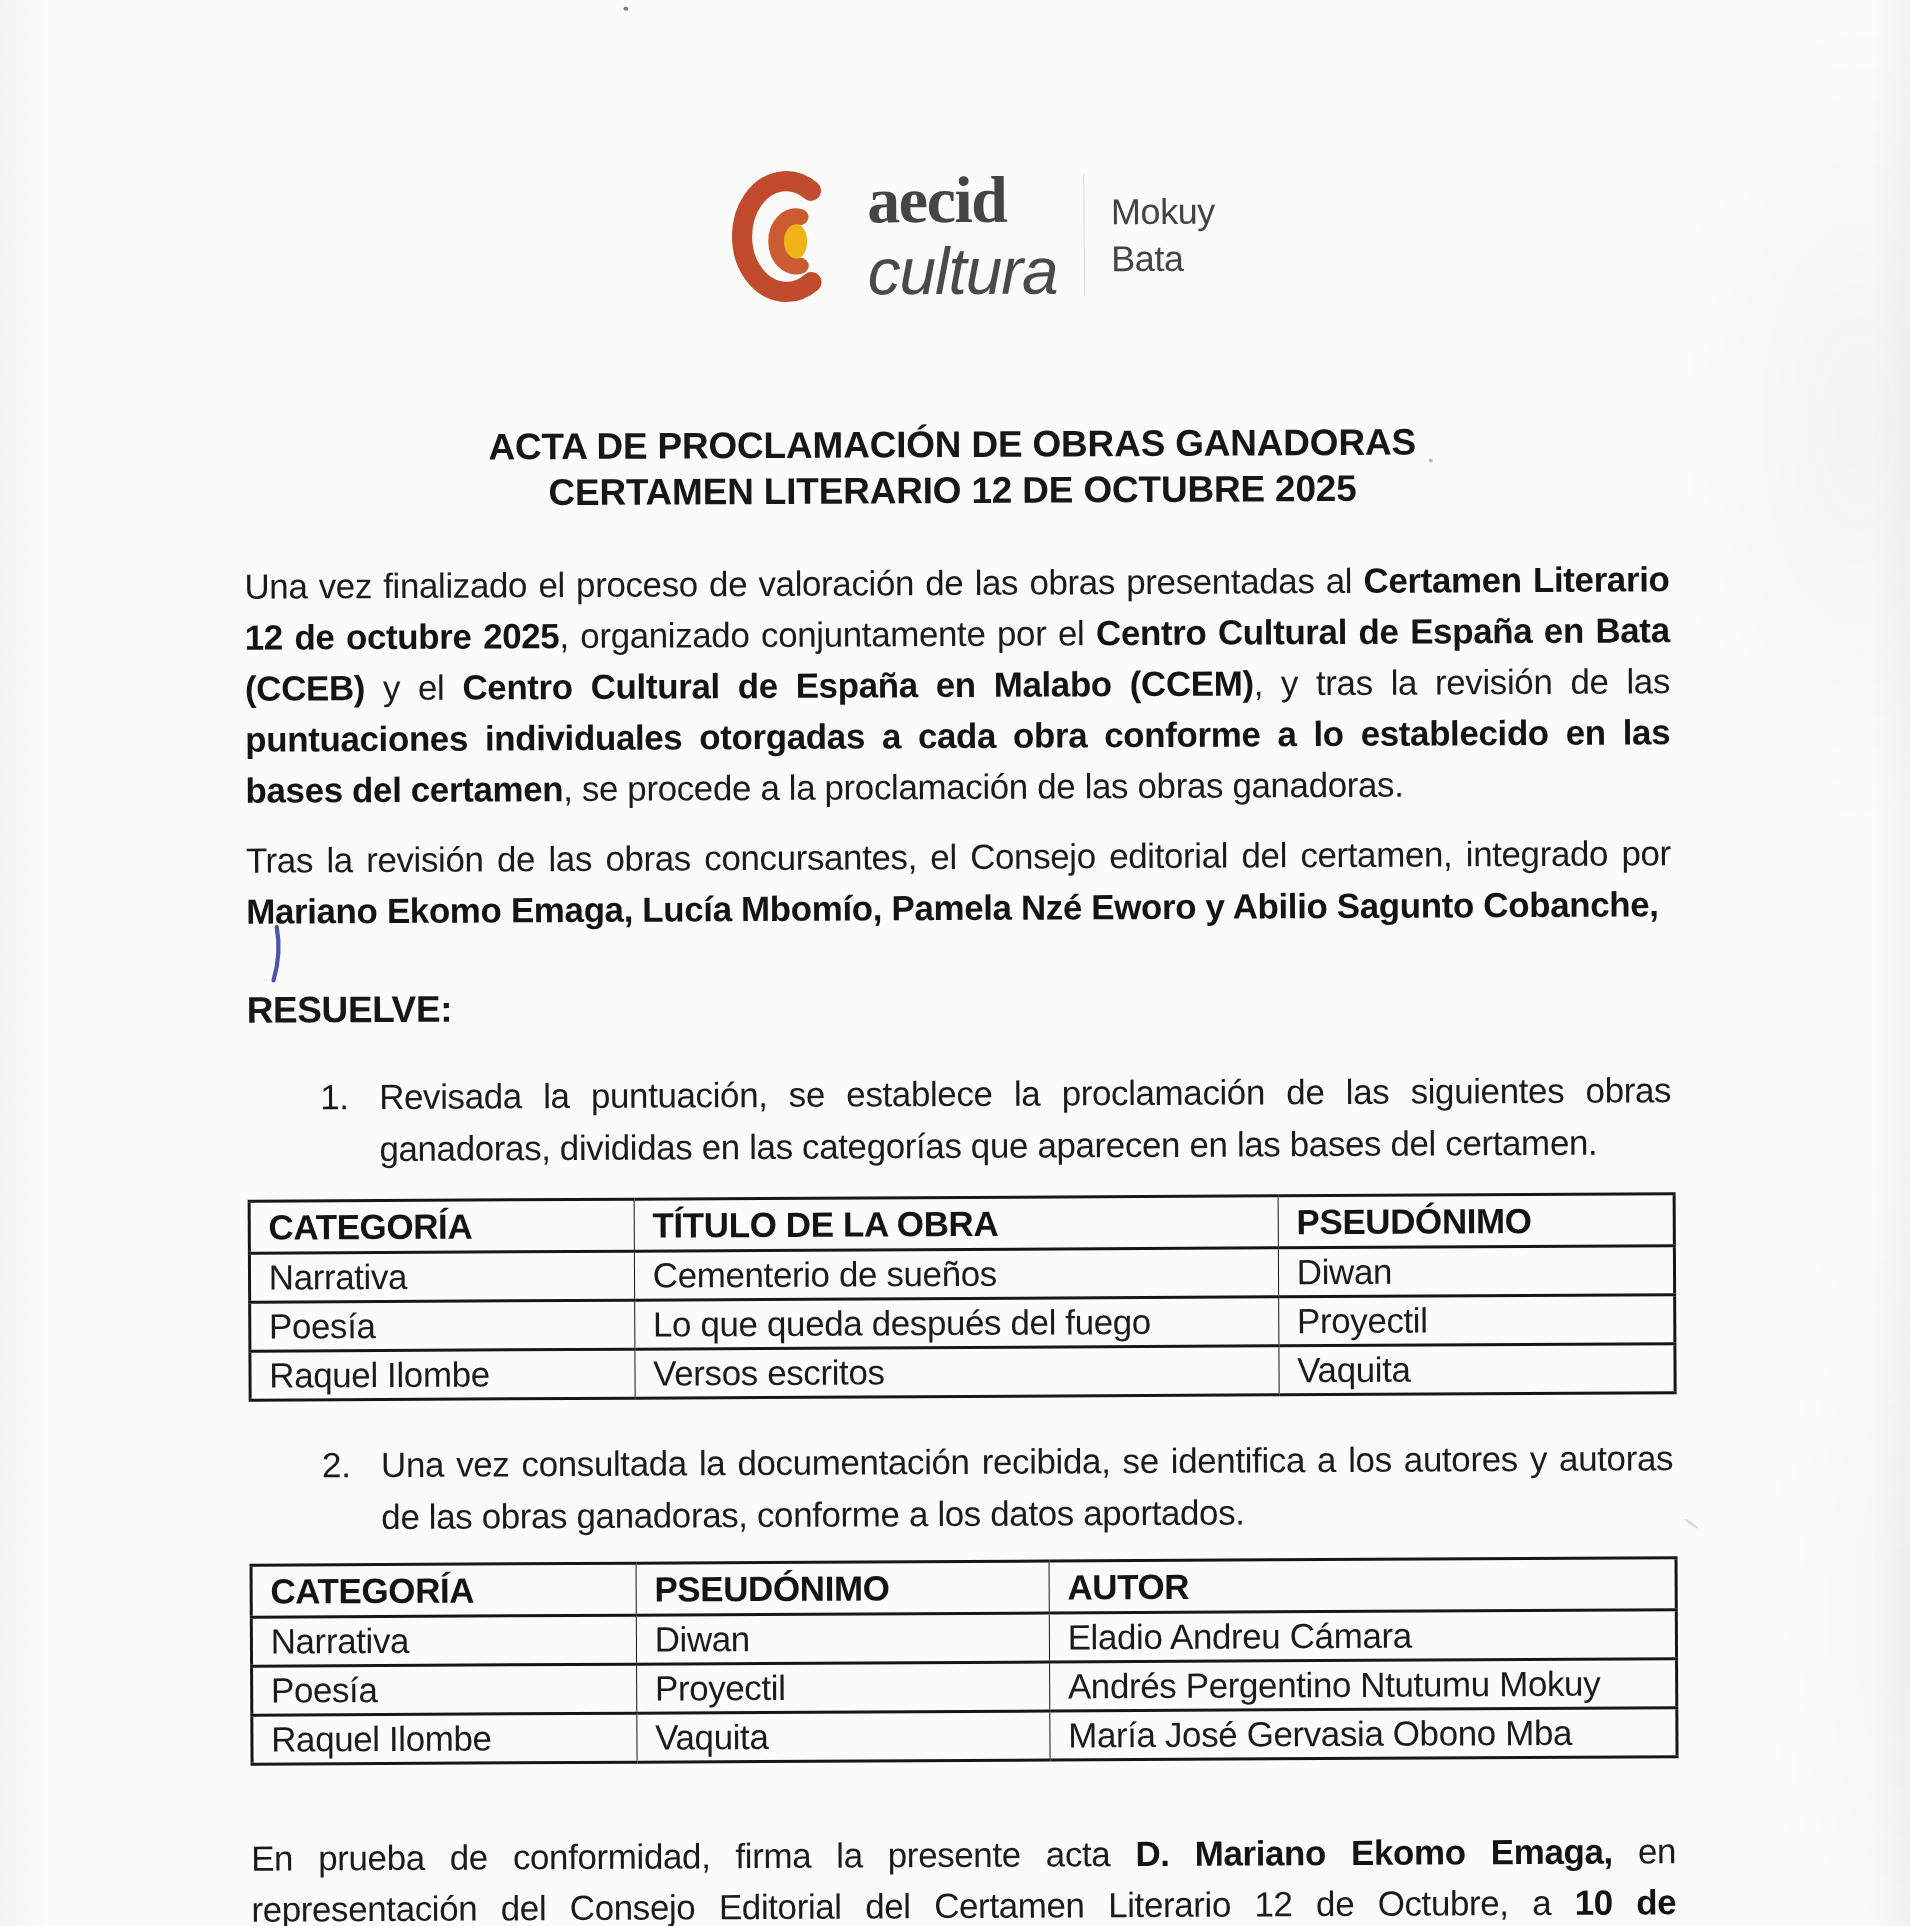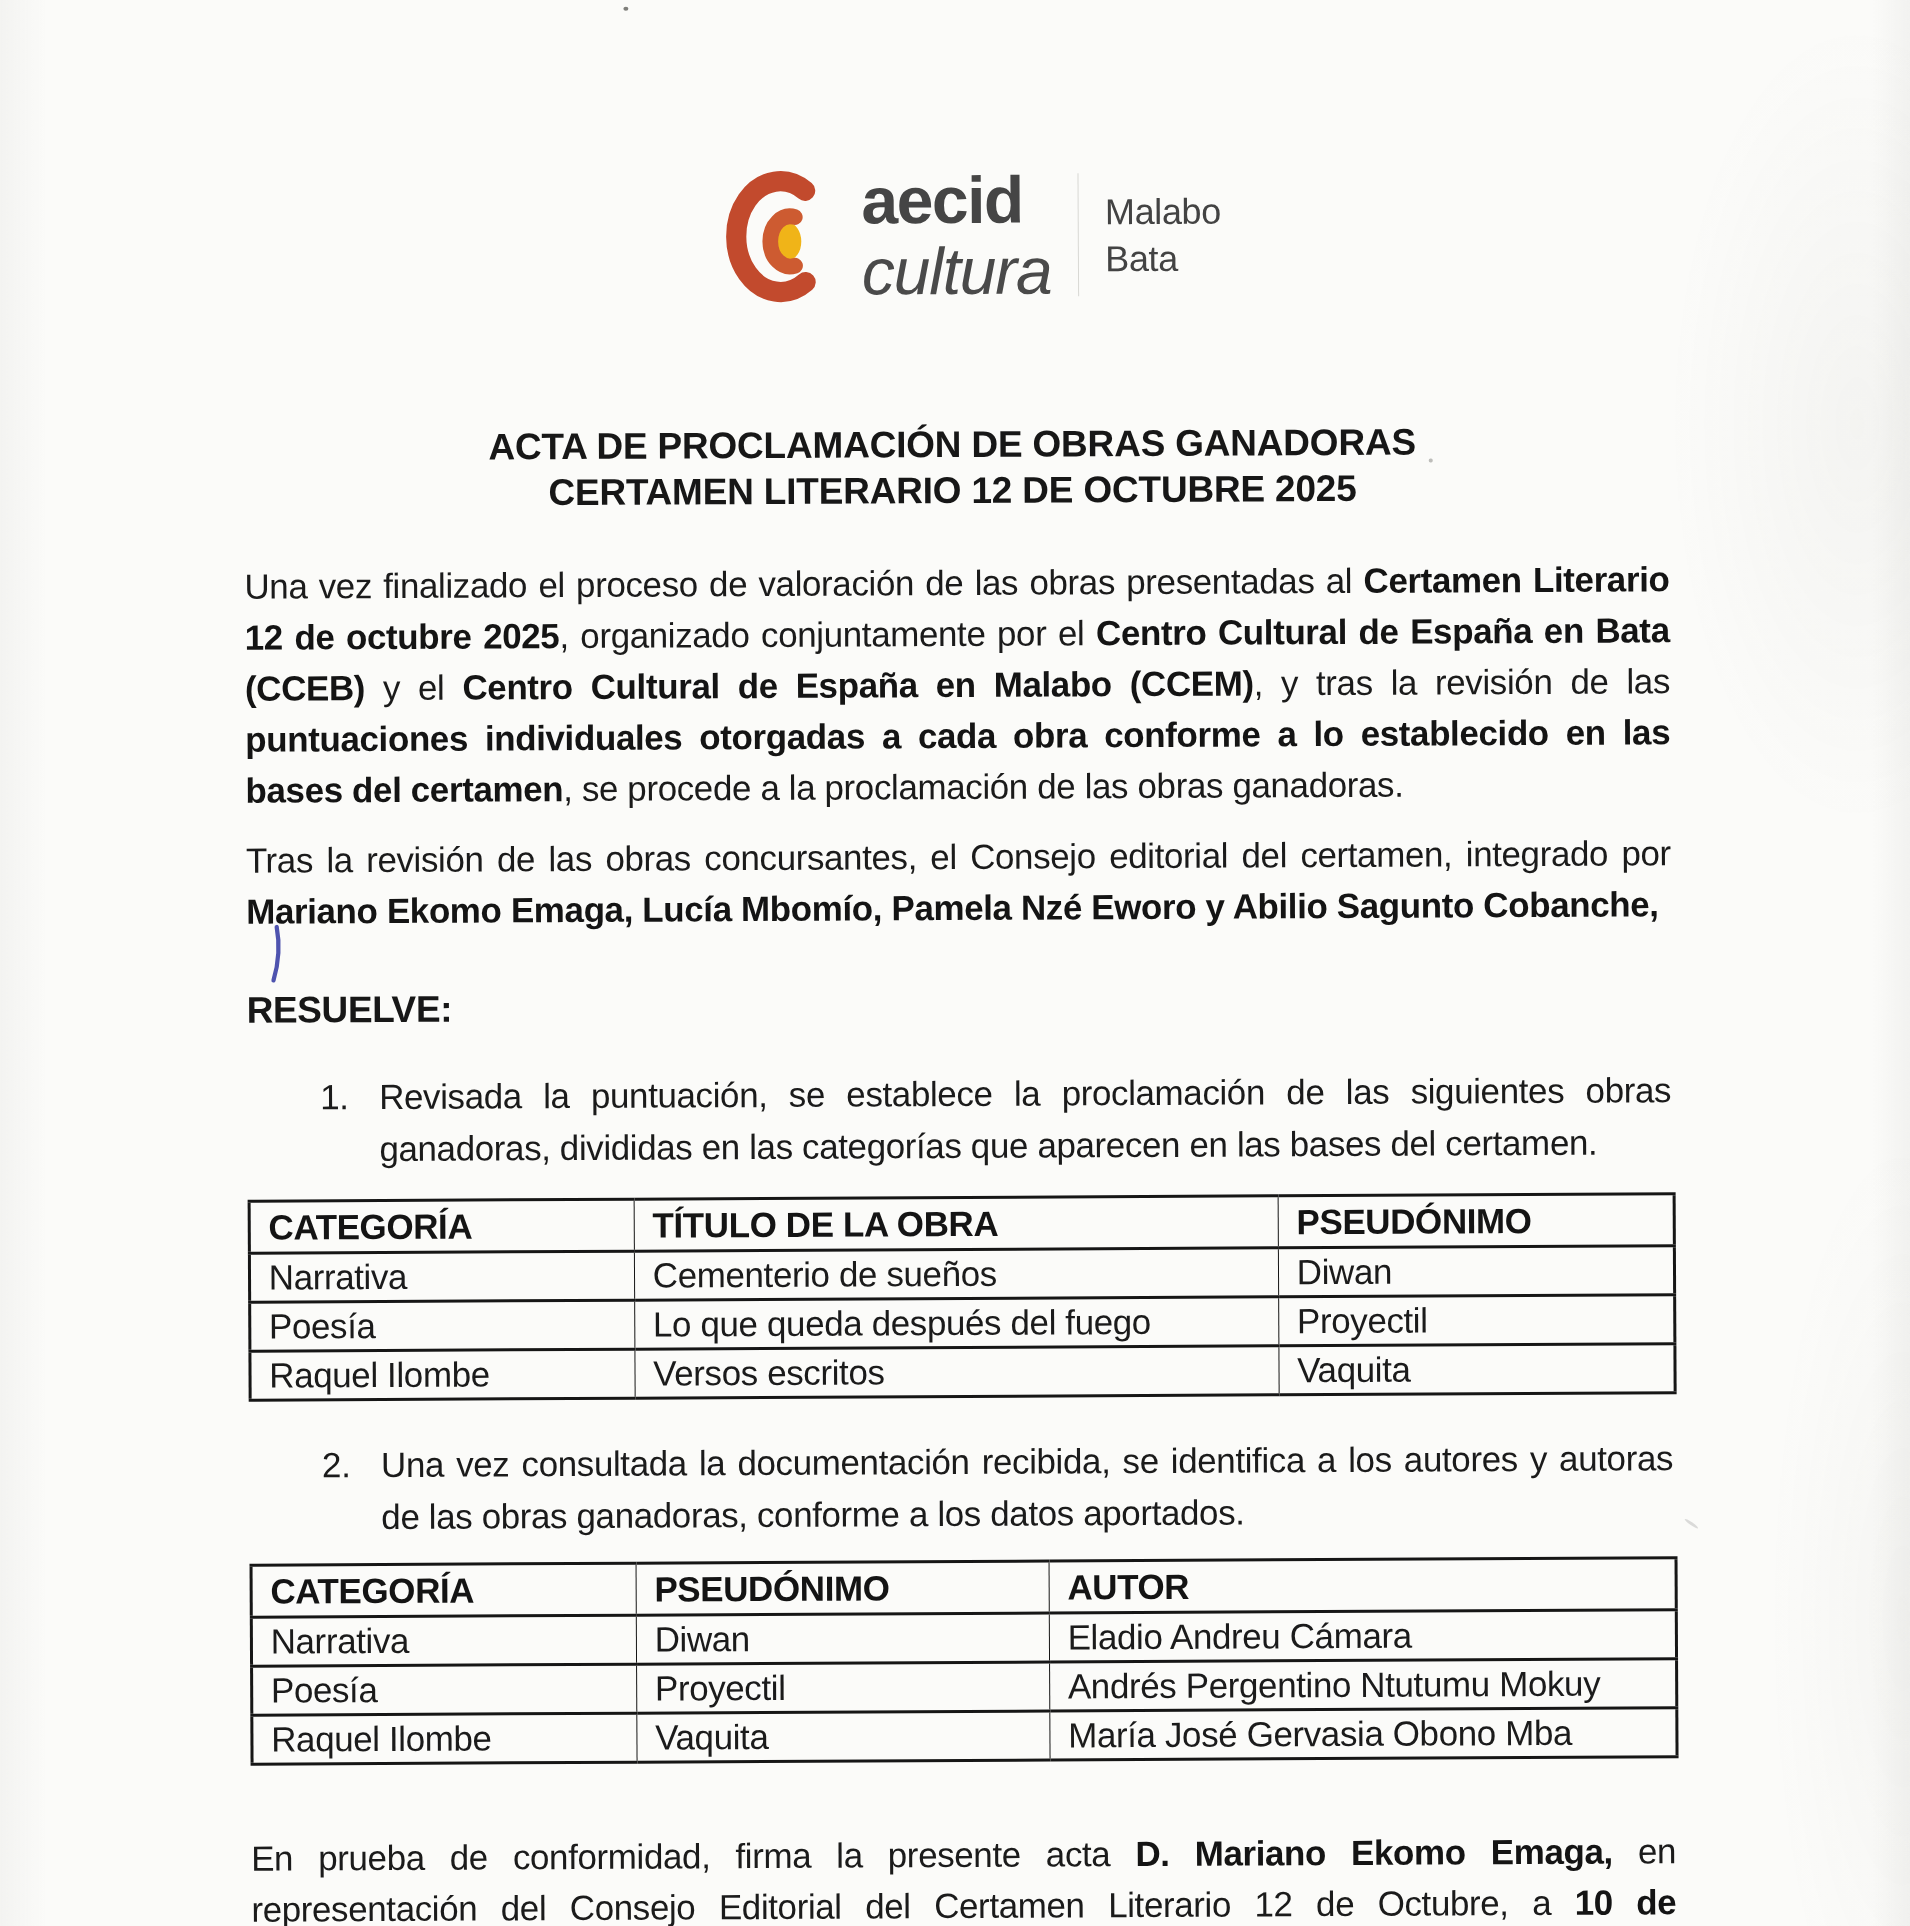--- a/index.html
+++ b/index.html
@@ -25,21 +25,21 @@
   
   .logo-row {
     position: absolute; top: 166px; left: 50%;
     transform: translateX(calc(-50% + 21px));
     display: flex; align-items: center; gap: 22.3px;
   }
   .logo-mark { width: 116px; height: 139px; display: block; }
   .wordmark { display: flex; flex-direction: column; justify-content: center; }
   .brand-name {
     font-size: 66px; font-weight: 700; color: #454545;
-    letter-spacing: -1.5px; line-height: 64px;
+    letter-spacing: -1.5px; line-height: 64px; font-family: Liberation Serif, serif;
   }
   .brand-sub {
     font-size: 66px; font-weight: 400; color: #4a4a4a;
     letter-spacing: -1.2px; line-height: 64px; margin-top: 6.2px; font-style: italic;
   }
   .logo-divider { width: 1.5px; height: 123px; background: #d8d8d4; margin: 0 3.9px; }
   .city-block { display: flex; flex-direction: column; justify-content: center; }
   .city-line { font-size: 36px; color: #434343; line-height: 47px; letter-spacing: -0.4px; }
 
   
@@ -102,21 +102,21 @@
       <ellipse cx="172" cy="196" rx="35" ry="50" fill="#f0b418"></ellipse>
       <path d="M 190 131 A 53 67 0 1 0 190 261" fill="none" stroke="#cd5b31" stroke-width="42" stroke-linecap="round"></path>
       <path d="M 218 61 A 118 148 0 1 0 218 305" fill="none" stroke="#c24a2d" stroke-width="54" stroke-linecap="round"></path>
     </svg>
     <div class="wordmark">
       <div class="brand-name">aecid</div>
       <div class="brand-sub">cultura</div>
     </div>
     <div class="logo-divider"></div>
     <div class="city-block">
-      <div class="city-line">Malabo</div>
+      <div class="city-line">Mokuy</div>
       <div class="city-line">Bata</div>
     </div>
   </div>
 
   <div class="doc-title" style="top:421px;">ACTA DE PROCLAMACIÓN DE OBRAS GANADORAS</div>
   <div class="doc-title" style="top:467px;">CERTAMEN LITERARIO 12 DE OCTUBRE 2025</div>
 
   <p class="body-text" style="top:557px; margin:0;"><span>Una vez finalizado el proceso de valoración de las obras presentadas al </span><b>Certamen Literario 12 de octubre 2025</b><span>, organizado conjuntamente por el </span><b>Centro Cultural de España en Bata (CCEB)</b><span> y el </span><b>Centro Cultural de España en Malabo (CCEM)</b><span>, y tras la revisión de las </span><b>puntuaciones individuales otorgadas a cada obra conforme a lo establecido en las bases del certamen</b><span>, se procede a la proclamación de las obras ganadoras.</span></p>
 
   <p class="body-text" style="top:831px; margin:0;"><span>Tras la revisión de las obras concursantes, el Consejo editorial del certamen, integrado por </span><b>Mariano Ekomo Emaga, Lucía Mbomío, Pamela Nzé Eworo y Abilio Sagunto Cobanche,</b></p>

